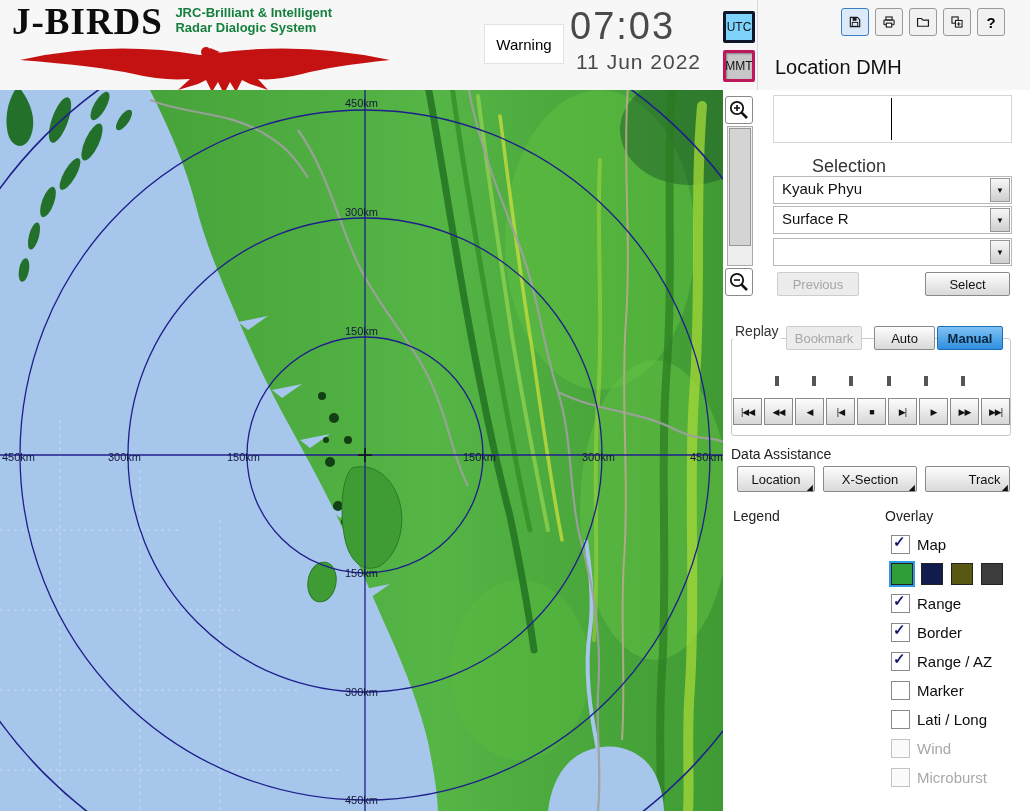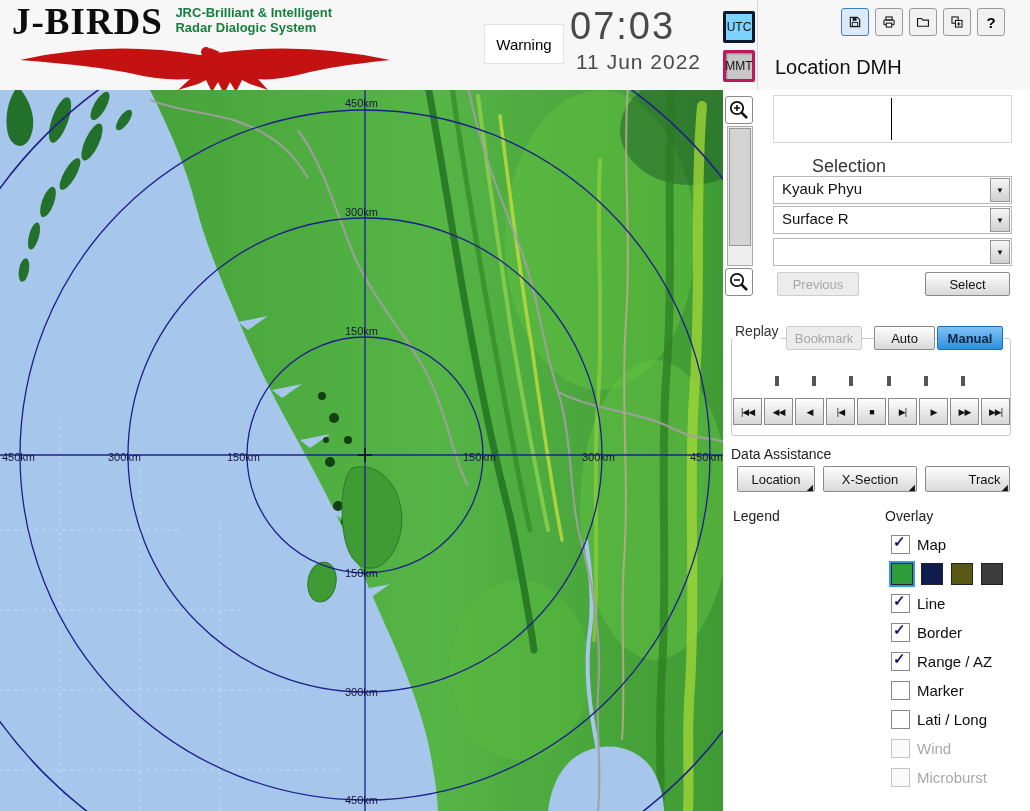--- a/index.html
+++ b/index.html
@@ -365,21 +365,21 @@
         <div class="swatch-row">
           <span class="swatch selected" style="background: rgb(47, 158, 58);"></span>
           <span class="swatch" style="background: rgb(16, 28, 78);"></span>
           <span class="swatch" style="background: rgb(88, 88, 18);"></span>
           <span class="swatch" style="background: rgb(60, 60, 60);"></span>
         </div>
         <div class="ov-row">
           <span class="cb checked">
               <i>✓</i>
             </span>
-          <span class="ov-label">Line</span>
+          <span class="ov-label">Range</span>
         </div>
         <div class="ov-row">
           <span class="cb checked">
               <i>✓</i>
             </span>
           <span class="ov-label">Border</span>
         </div>
         <div class="ov-row">
           <span class="cb checked">
               <i>✓</i>

